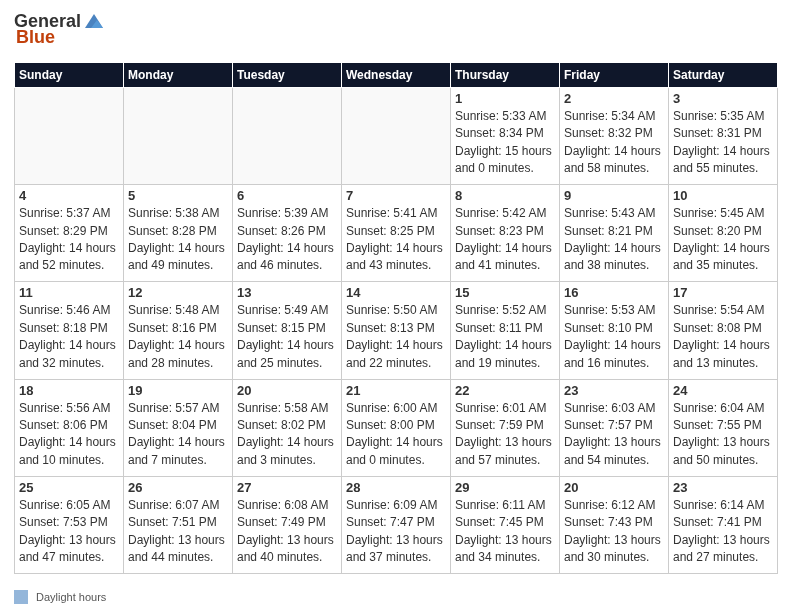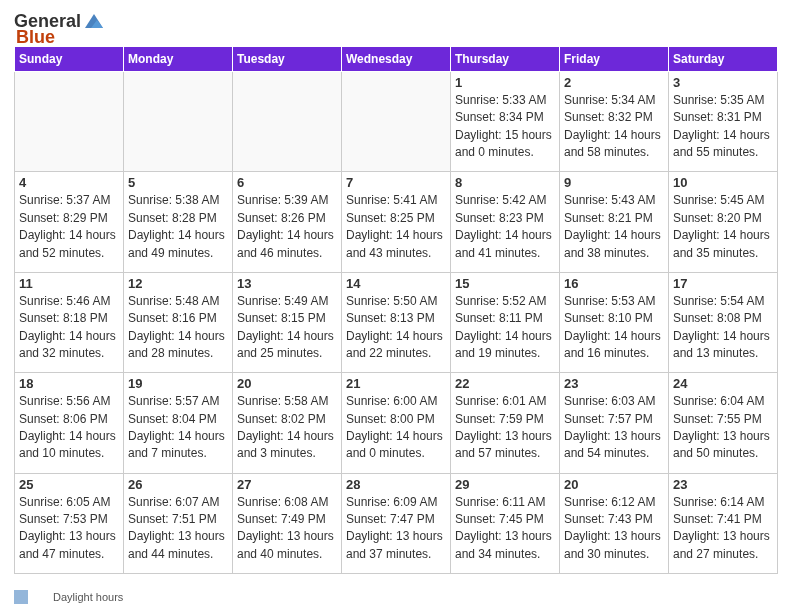--- a/index.html
+++ b/index.html
@@ -14,21 +14,21 @@
       width: 792px;
       height: 612px;
       padding: 10px 14px 8px 14px;
       display: flex;
       flex-direction: column;
     }
     .header-row {
       display: flex;
       justify-content: space-between;
       align-items: flex-start;
-      margin-bottom: 0;
+      margin-bottom: 16px;
     }
     .logo {
       display: flex;
       align-items: center;
       gap: 0px;
     }
     .logo-text-general {
       font-size: 18px;
       font-weight: bold;
       color: #333;
@@ -58,21 +58,21 @@
       font-size: 15px;
       color: #333;
     }
     .calendar {
       width: 100%;
       border-collapse: collapse;
       flex: 1;
       table-layout: fixed;
     }
     .calendar thead tr th {
-      background-color: #6d28d9;
+      background-color: #0f172a;
       color: #fff;
       font-size: 12px;
       font-weight: bold;
       padding: 5px 4px;
       text-align: left;
       border: 1px solid #fff;
     }
     .calendar tbody tr td {
       border: 1px solid #ccc;
       vertical-align: top;
@@ -94,21 +94,21 @@
       line-height: 1.45;
       font-size: 12px;
     }
     .footer {
       display: flex;
       align-items: center;
       justify-content: flex-start;
       margin-top: 16px;
       font-size: 11px;
       color: #555;
-      gap: 25px;
+      gap: 8px;
     }
     .legend-box {
       width: 14px;
       height: 14px;
       background: #2a6db5;
       opacity: 0.5;
       display: inline-block;
     }
   </style>
 </head>

